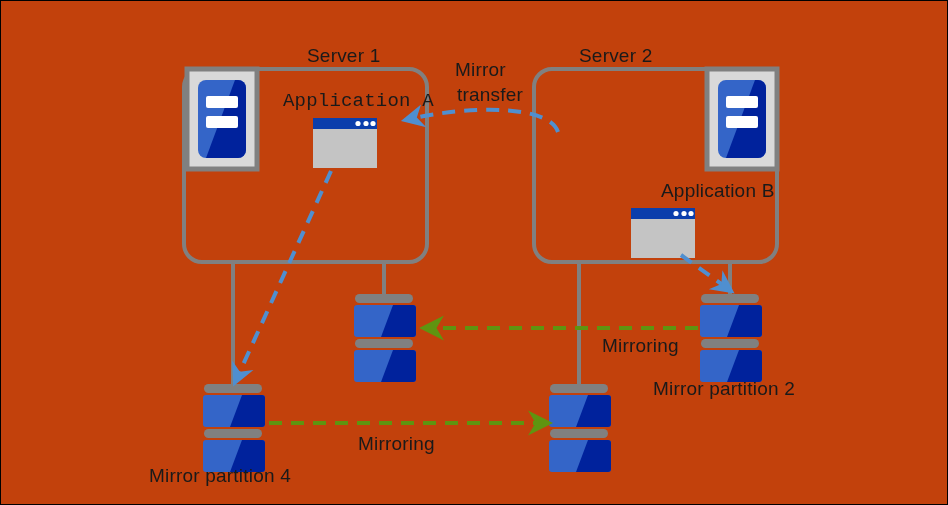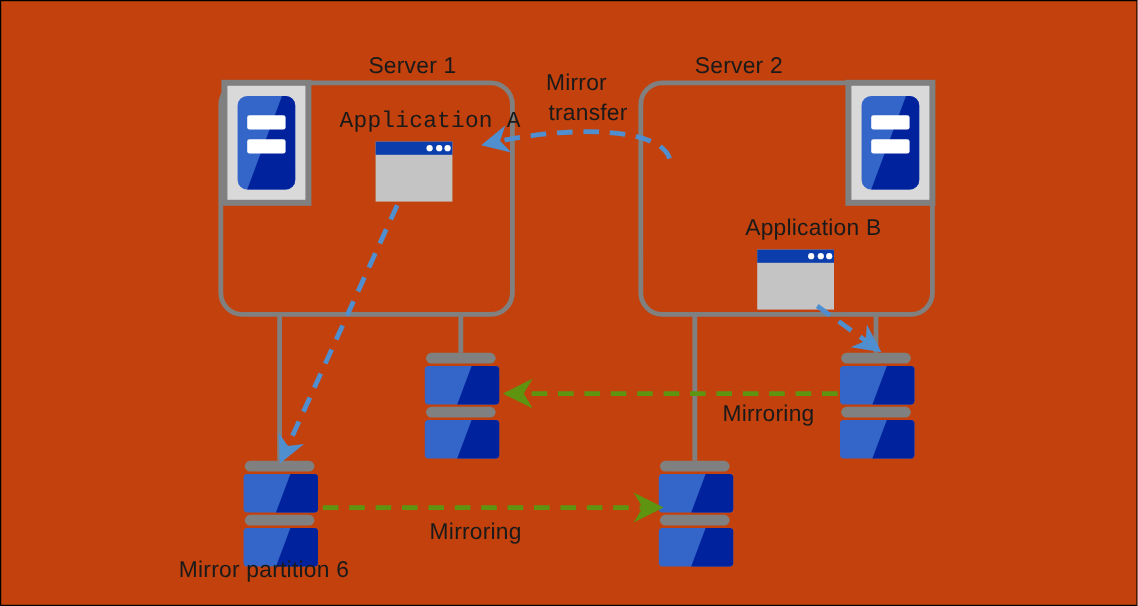--- a/index.html
+++ b/index.html
@@ -122,25 +122,26 @@
 
     <path d="M268 422 L542 422" fill="none" stroke="#5f9410" stroke-width="4" stroke-dasharray="13 9" marker-end="url(#greenhead)"></path>
   </svg>
 
   <div class="lbl" style="left:306px;top:44px;">Server 1</div>
 
   <div class="lbl" style="left:578px;top:44px;text-align:center;">Server 2</div>
 
   <div class="lbl" style="left:282px;top:89px;font-family:Liberation Mono, monospace;">Application  A</div>
 
-  <div class="lbl" style="left:620px;top:179px;">Application  B</div>
+  <div class="lbl" style="left:660px;top:179px;">Application  B</div>
 
   <div class="lbl" style="left:454px;top:58px;">Mirror</div>
   <div class="lbl" style="left:444px;top:83px;margin-left:12px;">transfer</div>
 
   <div class="lbl" style="left:601px;top:334px;">Mirroring</div>
 
   <div class="lbl" style="left:357px;top:432px;">Mirroring</div>
 
-  <div class="lbl" style="left:148px;top:464px;">Mirror partition 6</div>
+  <div class="lbl" style="left:148px;top:464px;">Mirror partition 4</div>
 
+  <div class="lbl" style="left:652px;top:377px;">Mirror partition 2</div>
 
 </div>
 
 </body></html>

